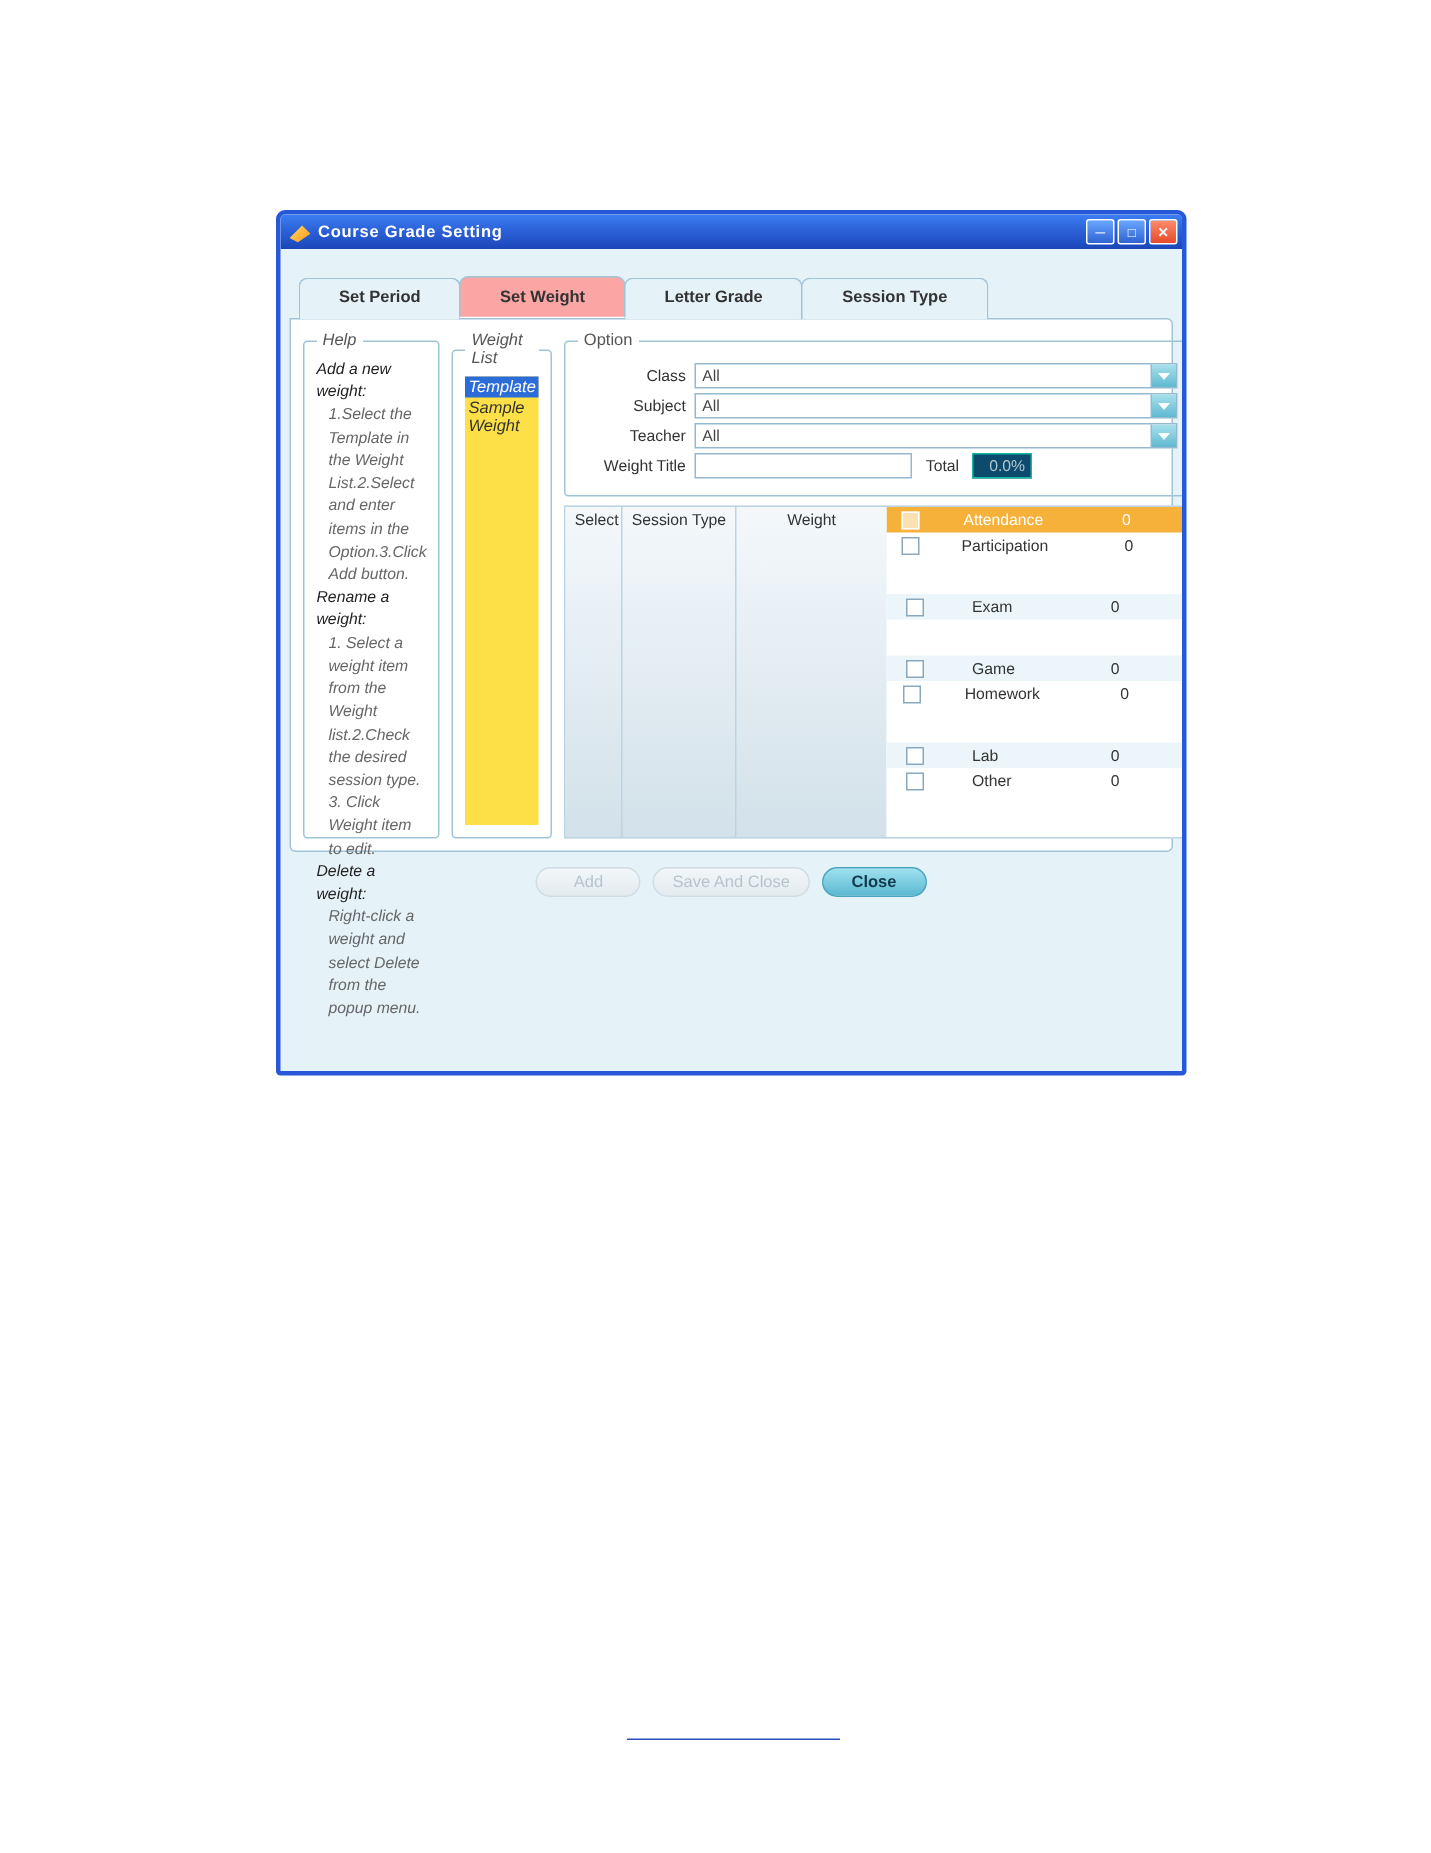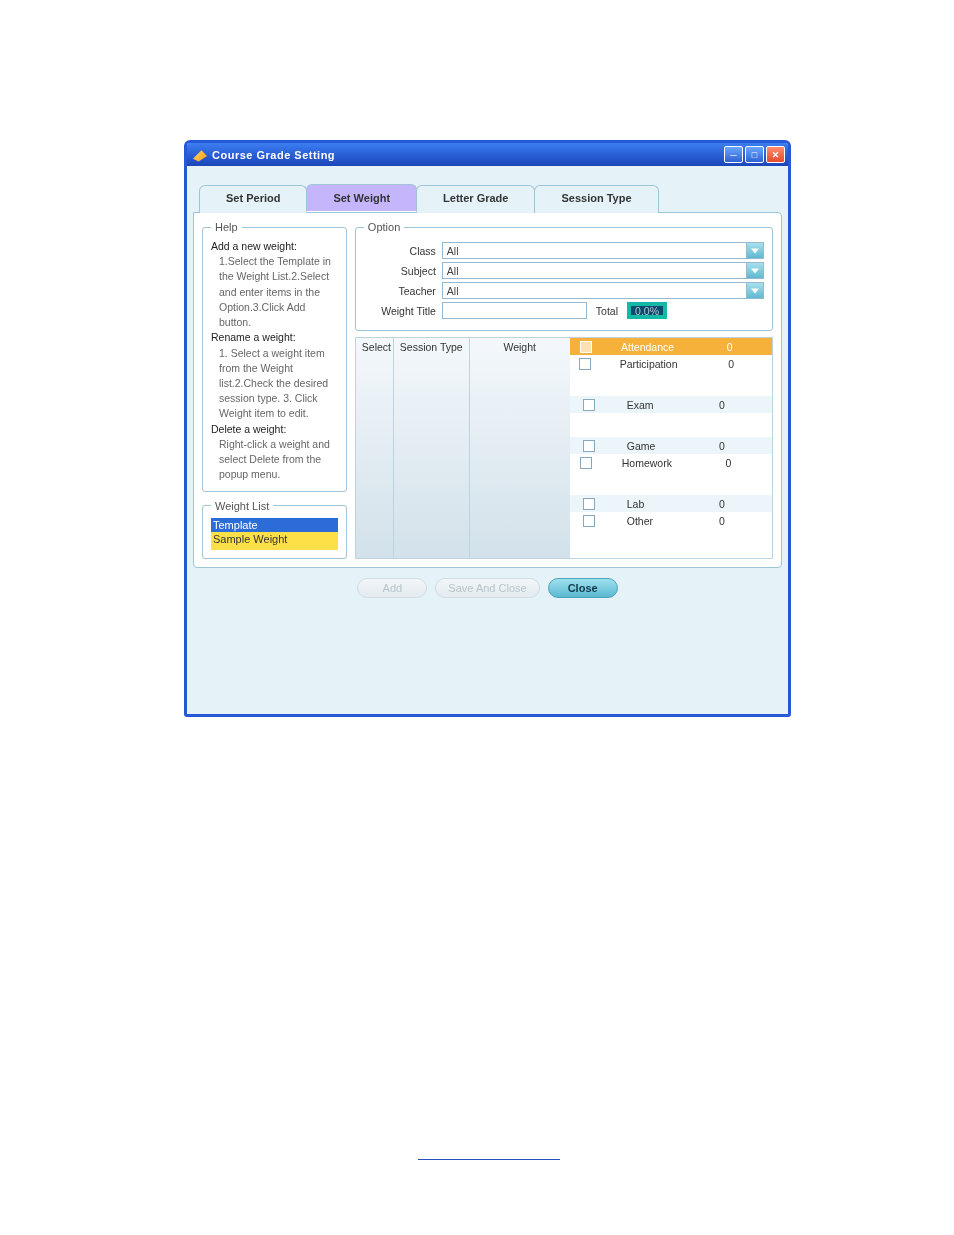--- a/index.html
+++ b/index.html
@@ -67,38 +67,38 @@
     border-radius: 6px 6px 0 0;
     margin-right: -1px;
     font-size: 11px;
     font-weight: bold;
     color: #333;
     position: relative;
     top: 1px;
     cursor: pointer;
   }
   .tab.active {
-    background: #c4b5fd;
+    background: #fca5a5;
     z-index: 2;
     border-bottom: 1px solid #fff;
     top: 0;
     padding-top: 7px;
     padding-bottom: 7px;
   }
   .pane {
     margin: 0 6px 6px 6px;
     background: #fff;
     border: 1px solid #9fc4d7;
     border-radius: 0 4px 4px 4px;
     padding: 8px;
     display: flex;
     gap: 8px;
     height: 356px;
   }
-  .leftcol { width: 278px; display:flex; flex-direction:column; gap:8px;}
+  .leftcol { width: 278px; display:flex; flex-direction:row; gap:8px;font-style:italic;}
   .rightcol { flex:1; display:flex; flex-direction:column; gap:6px;}
 
   fieldset {
     border: 1px solid #9fc4d7;
     border-radius: 3px;
     padding: 6px 8px 8px 8px;
     margin: 0;
   }
   legend { font-size: 11px; color: #555; padding: 0 4px; }
   .help-body { font-size: 10.5px; color: #444; line-height: 1.45; }
@@ -129,21 +129,21 @@
     display:flex; align-items:center; justify-content:center;
     border-left:1px solid #96b9cf;
   }
   .dd-btn svg{ width:8px;height:8px; fill:#fff;}
   .opt-input {
     flex:1; height:17px; border:1px solid #96b9cf; background:#fff;
     padding:0 4px; font-size:10.5px;
   }
   .total-lbl { font-size:10.5px; color:#333; padding:0 3px;}
   .total-val {
-    width:40px; height:17px; border:4px solid #14b8a6;
+    width:40px; height:17px; border:1px solid #14b8a6;
     background:#0c4a6e; color:#b5c6cf; font-size:10.5px;
     display:flex; align-items:center; justify-content:flex-end; padding:0 4px;
   }
 
   .table {
     border:1px solid #bcd4e2;
     display:flex; flex-direction:row;
     flex:1;
     background: #e7f2f7;
   }

